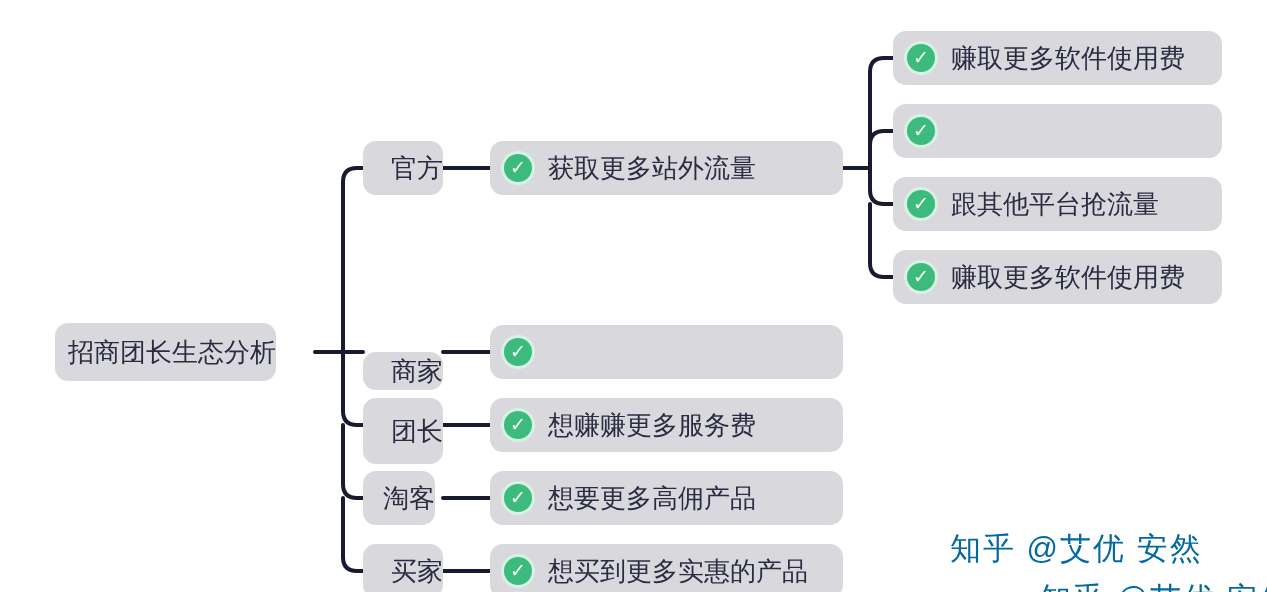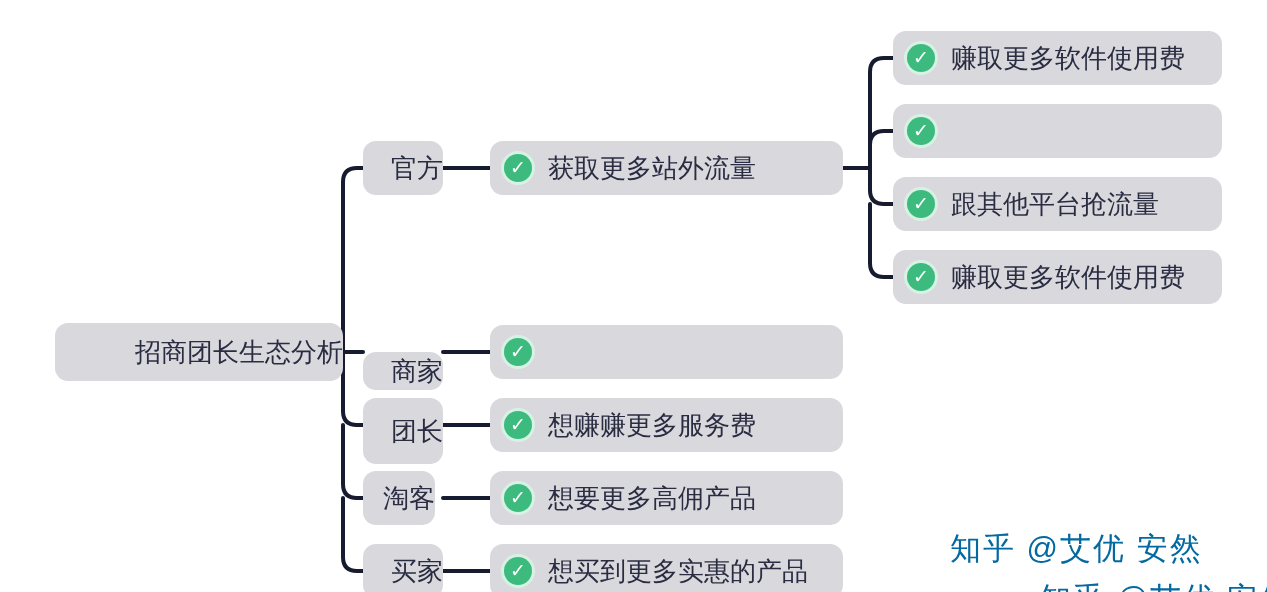--- a/index.html
+++ b/index.html
@@ -92,21 +92,21 @@
     <path d="M 443 498 H 490"></path>
     <path d="M 443 571 H 490"></path>
 
     <path d="M 843 168 H 870"></path>
     <path d="M 870 168 V 72 Q 870 58 884 58 H 893"></path>
     <path d="M 870 168 V 145 Q 870 131 884 131 H 893"></path>
     <path d="M 870 168 V 190 Q 870 204 884 204 H 893"></path>
     <path d="M 870 204 V 263 Q 870 277 884 277 H 893"></path>
   </svg>
 
-  <div class="node centered" style="left:55px; top:323px; width:288px; height:58px;">
+  <div class="node centered" style="left:55px; top:323px; width:221px; height:58px;">
     <span>招商团长生态分析</span>
   </div>
 
   <div class="node centered" style="left:363px; top:141px; width:80px; height:54px;">
     <span>官方</span>
   </div>
   <div class="node centered" style="left:363px; top:325px; width:80px; height:38px;margin-top:27px;">
     <span>商家</span>
   </div>
   <div class="node centered" style="left:363px; top:398px; width:80px; height:66px;">

